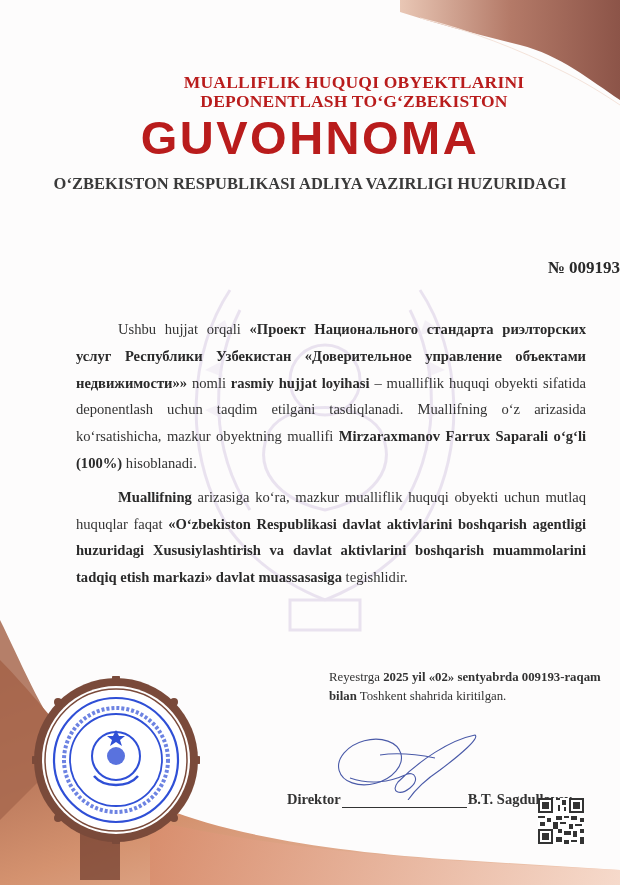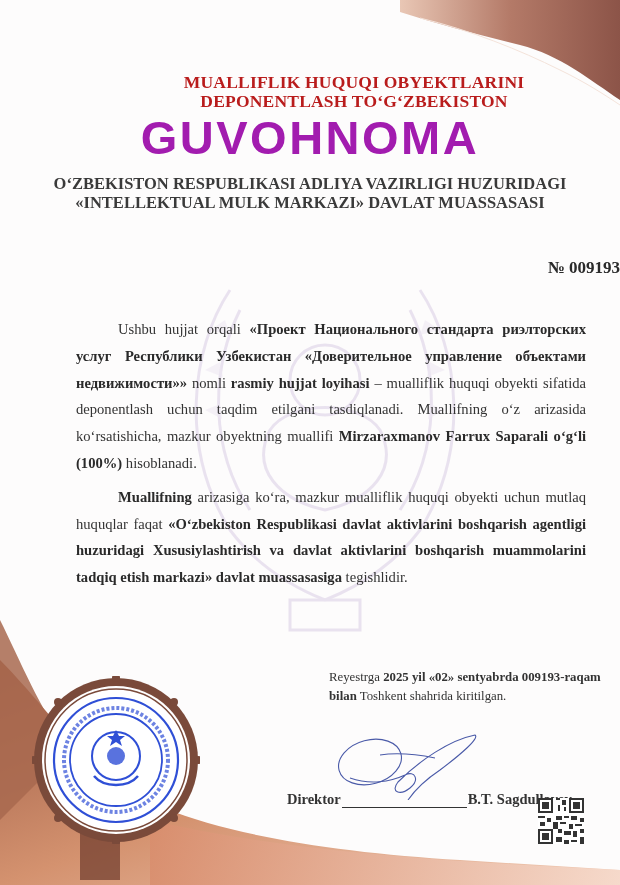--- a/index.html
+++ b/index.html
@@ -11,21 +11,21 @@
     }
     .deco { position: absolute; pointer-events: none; }
     .watermark { position: absolute; left: 170px; top: 270px; width: 310px; height: 390px; opacity: 0.28; pointer-events: none; }
     .hdr1 {
       position: absolute; left: 0; width: 620px; top: 73px; text-align: center;
       font-weight: bold; font-size: 17.5px; line-height: 19px; color: #b91c1c; letter-spacing: 0.2px; padding-left: 44px;
     }
     .title {
       position: absolute; left: 0; width: 620px; top: 112px; text-align: center;
       font-family: "Liberation Sans", sans-serif; font-weight: bold; font-size: 47px; line-height: 52px;
-      color: #a21caf; letter-spacing: 2.5px;
+      color: #b91c1c; letter-spacing: 2.5px;
     }
     .hdr2 {
       position: absolute; left: 0; width: 620px; top: 174px; text-align: center;
       font-weight: bold; font-size: 16.5px; line-height: 19px; color: #3a3a3a;
     }
     .number {
       position: absolute; left: 0; width: 620px; top: 258px; text-align: right;
       font-weight: bold; font-size: 17px; color: #2a2a2a;
     }
     .body {
@@ -97,21 +97,20 @@
 
 <div class="hdr1">
   <div>MUALLIFLIK HUQUQI OBYEKTLARINI</div>
   <div>DEPONENTLASH TO‘G‘ZBEKISTON</div>
 </div>
 
 <div class="title">GUVOHNOMA</div>
 
 <div class="hdr2">
   <div>O‘ZBEKISTON RESPUBLIKASI ADLIYA VAZIRLIGI HUZURIDAGI</div>
-  <div>«INTELLEKTUAL MULK MARKAZI» DAVLAT MUASSASASI</div>
 </div>
 
 <div class="number">№ 009193</div>
 
 <div class="body">
   <p><span>Ushbu hujjat orqali </span><b>«Проект Национального стандарта риэлторских услуг Республики Узбекистан «Доверительное управление объектами недвижимости»»</b><span> nomli </span><b>rasmiy hujjat loyihasi</b><span> – mualliflik huquqi obyekti sifatida deponentlash uchun taqdim etilgani tasdiqlanadi. Muallifning o‘z arizasida ko‘rsatishicha, mazkur obyektning muallifi </span><b>Mirzaraxmanov Farrux Saparali o‘g‘li (100%)</b><span> hisoblanadi.</span></p>
   <p><b>Muallifning</b><span> arizasiga ko‘ra, mazkur mualliflik huquqi obyekti uchun mutlaq huquqlar faqat </span><b>«O‘zbekiston Respublikasi davlat aktivlarini boshqarish agentligi huzuridagi Xususiylashtirish va davlat aktivlarini boshqarish muammolarini tadqiq etish markazi» davlat muassasasiga</b><span> tegishlidir.</span></p>
 </div>
 
 <div class="reg"><span>Reyestrga </span><b>2025 yil «02» sentyabrda 009193-raqam bilan</b><span> Toshkent shahrida kiritilgan.</span></div>

